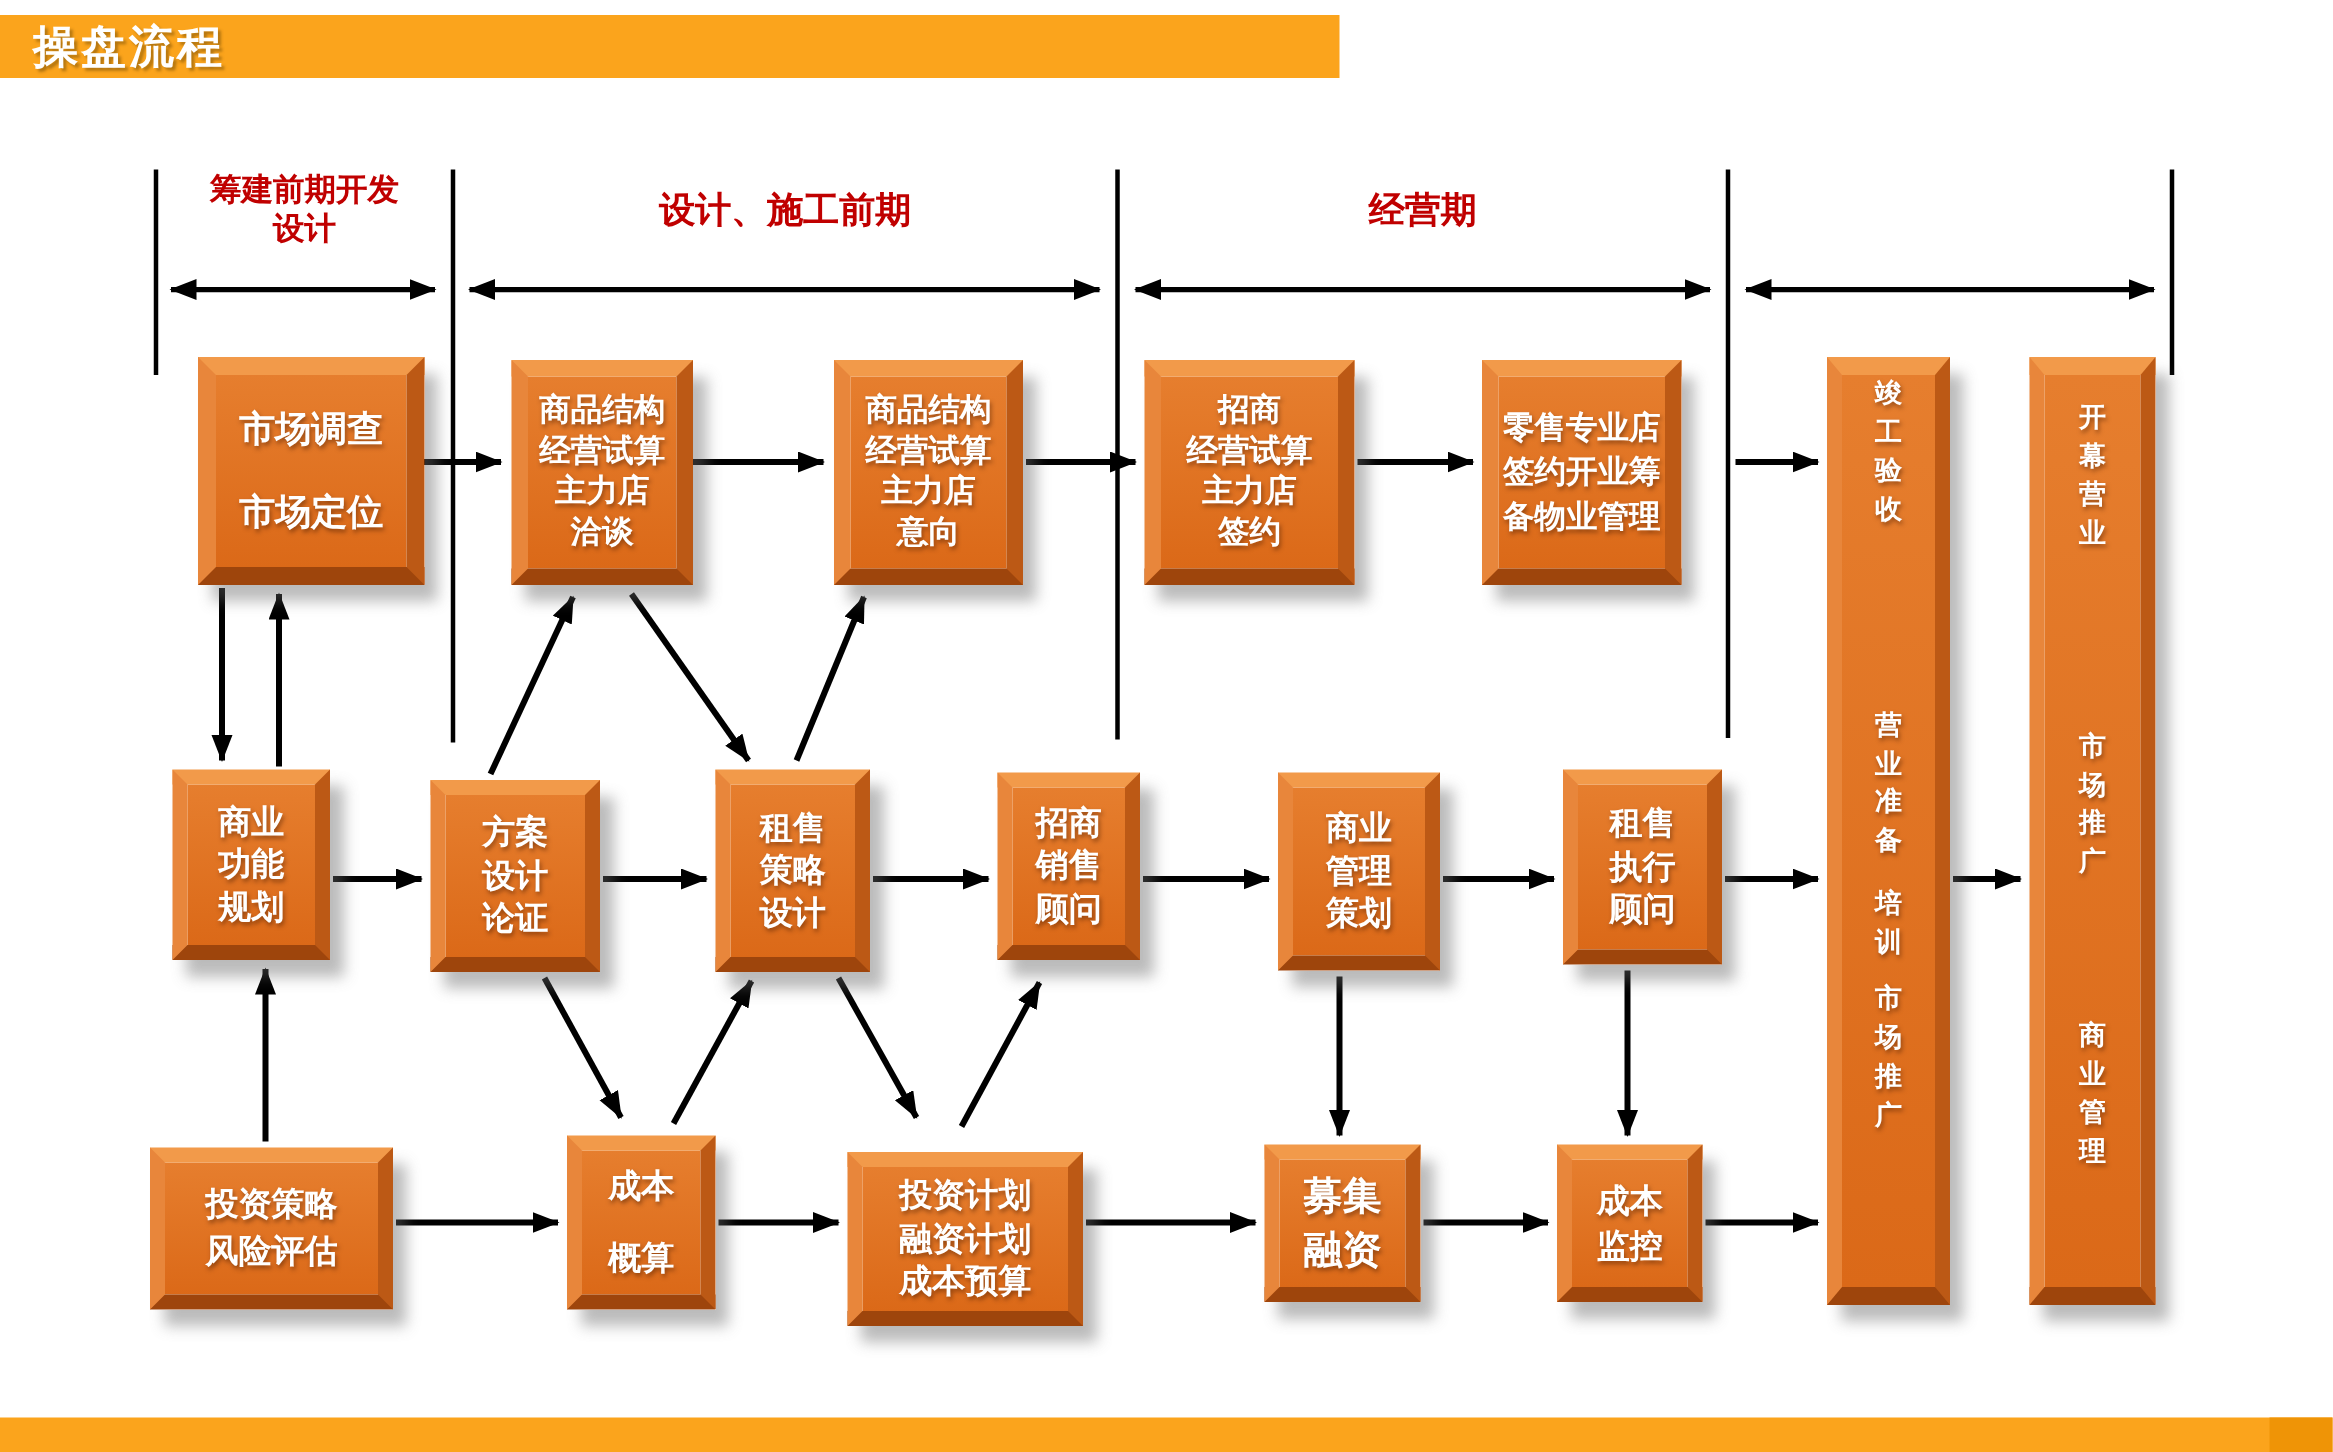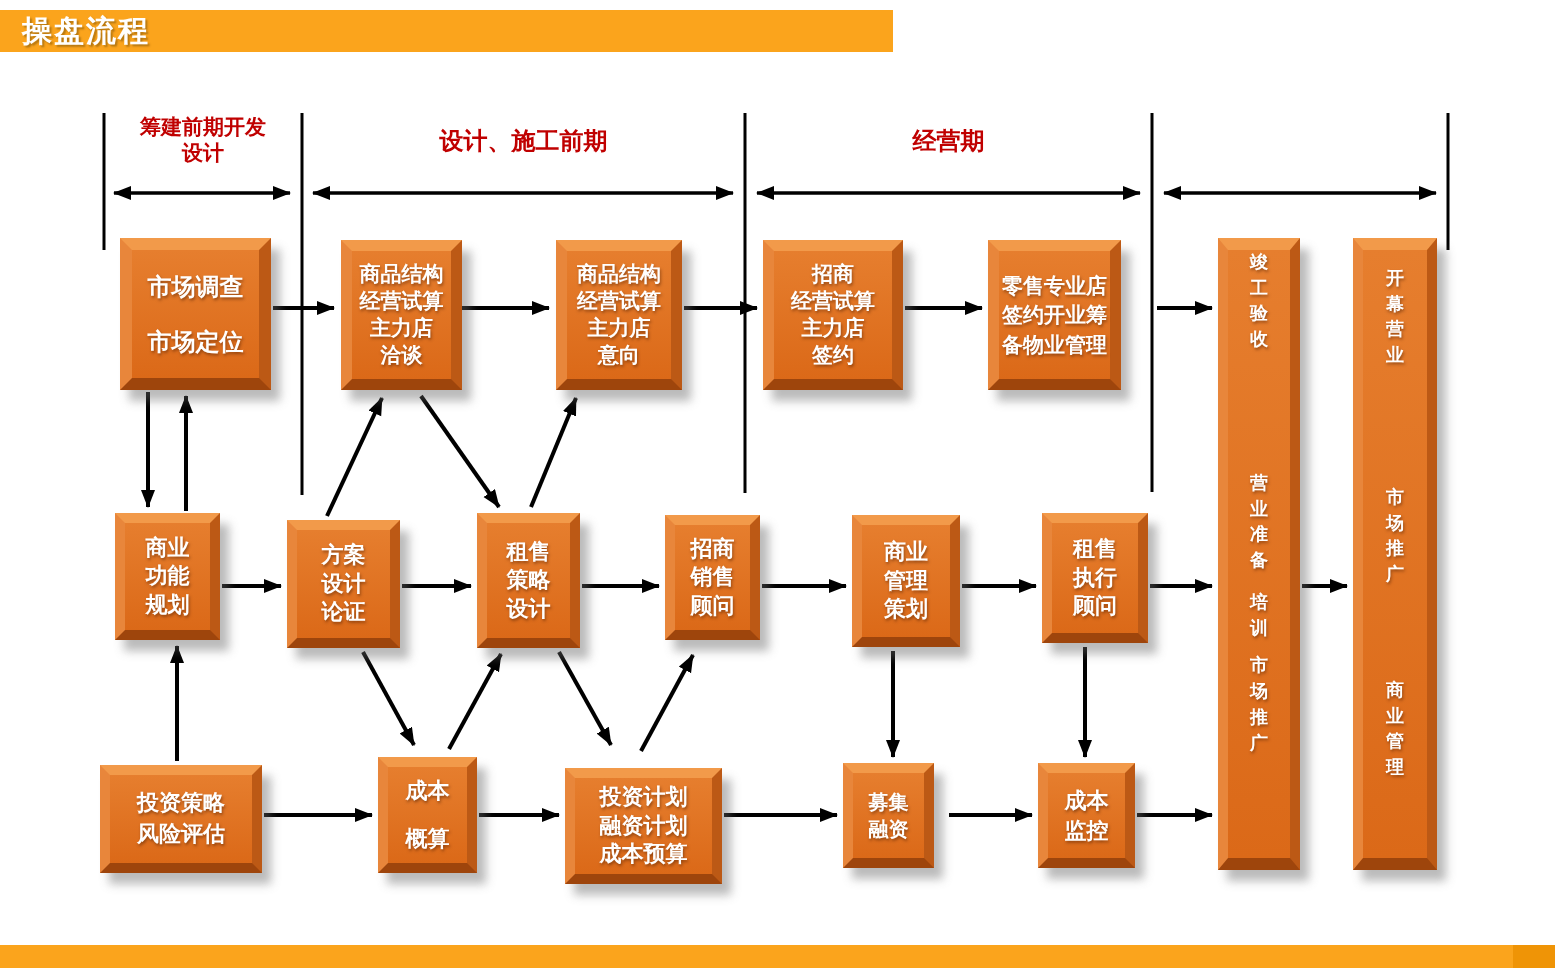--- a/index.html
+++ b/index.html
@@ -122,21 +122,21 @@
       <line x1="757" y1="193" x2="1140" y2="193" stroke="#000000" stroke-width="3.5" marker-end="url(#ah)" marker-start="url(#ahs)"></line>
       <line x1="1164" y1="193" x2="1436" y2="193" stroke="#000000" stroke-width="3.5" marker-end="url(#ah)" marker-start="url(#ahs)"></line>
       <line x1="104" y1="113" x2="104" y2="250" stroke="#000000" stroke-width="3"></line>
       <line x1="302" y1="113" x2="302" y2="495" stroke="#000000" stroke-width="3"></line>
       <line x1="745" y1="113" x2="745" y2="493" stroke="#000000" stroke-width="3"></line>
       <line x1="1152" y1="113" x2="1152" y2="492" stroke="#000000" stroke-width="3"></line>
       <line x1="1448" y1="113" x2="1448" y2="250" stroke="#000000" stroke-width="3"></line>
     </g>
 </svg>
 
-<div class="pbox" style="left:120px;top:238px;width:151px;height:152px;font-size:24px;line-height:2.3;border-width:12px;">市场调查
+<div class="pbox" style="left:132px;top:238px;width:151px;height:152px;font-size:24px;line-height:2.3;border-width:12px;">市场调查
 市场定位</div>
 <div class="pbox" style="left:341px;top:240px;width:121px;height:150px;font-size:21px;line-height:1.28;border-width:11px;">商品结构
 经营试算
 主力店
 洽谈</div>
 <div class="pbox" style="left:556px;top:240px;width:126px;height:150px;font-size:21px;line-height:1.28;border-width:11px;">商品结构
 经营试算
 主力店
 意向</div>
 <div class="pbox" style="left:763px;top:240px;width:140px;height:150px;font-size:21px;line-height:1.28;border-width:11px;">招商
@@ -166,21 +166,21 @@
 执行
 顾问</div>
 
 <div class="pbox" style="left:100px;top:765px;width:162px;height:108px;font-size:22px;line-height:1.4;">投资策略
 风险评估</div>
 <div class="pbox" style="left:378px;top:757px;width:99px;height:116px;font-size:22px;line-height:2.2;">成本
 概算</div>
 <div class="pbox" style="left:565px;top:757px;width:157px;height:116px;font-size:22px;line-height:1.3;margin-top:11px;">投资计划
 融资计划
 成本预算</div>
-<div class="pbox" style="left:843px;top:763px;width:91px;height:105px;font-size:20px;line-height:1.35;">募集
+<div class="pbox" style="left:843px;top:763px;width:104px;height:105px;font-size:26px;line-height:1.35;">募集
 融资</div>
 <div class="pbox" style="left:1038px;top:763px;width:97px;height:105px;font-size:22px;line-height:1.35;">成本
 监控</div>
 
 <div class="pbox tall" style="left:1218px;top:238px;width:82px;height:632px;">
   <div class="vseg" style="margin-top:0;">竣工验收</div>
   <div class="vseg" style="margin-top:118px;">营业准备</div>
   <div class="vseg" style="margin-top:16px;">培训</div>
   <div class="vseg" style="margin-top:12px;">市场推广</div>
 </div>

